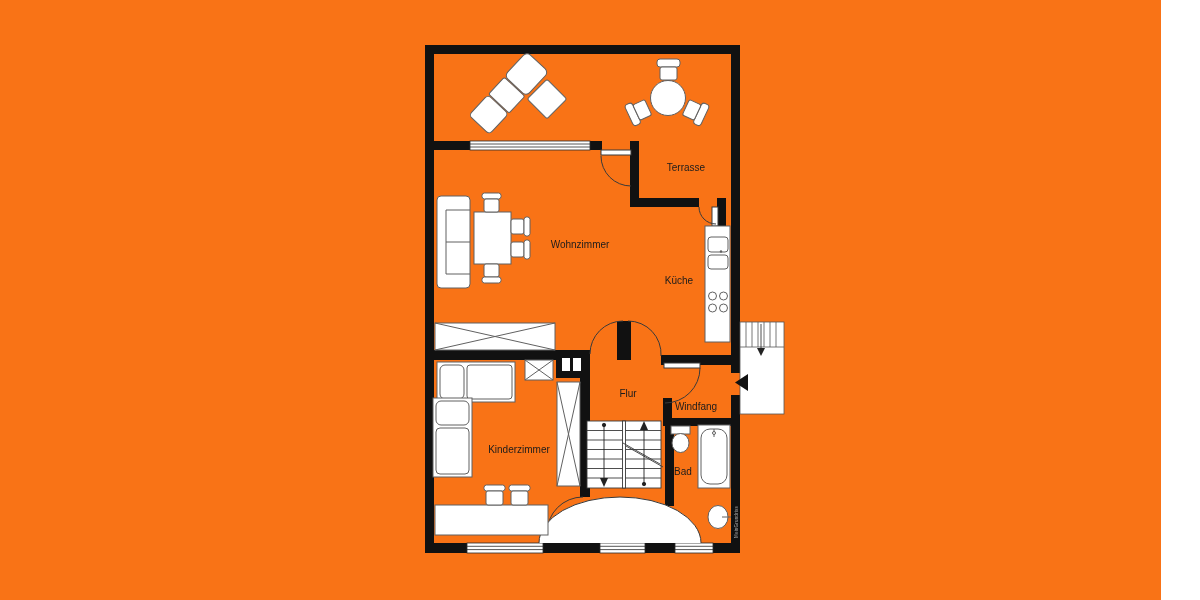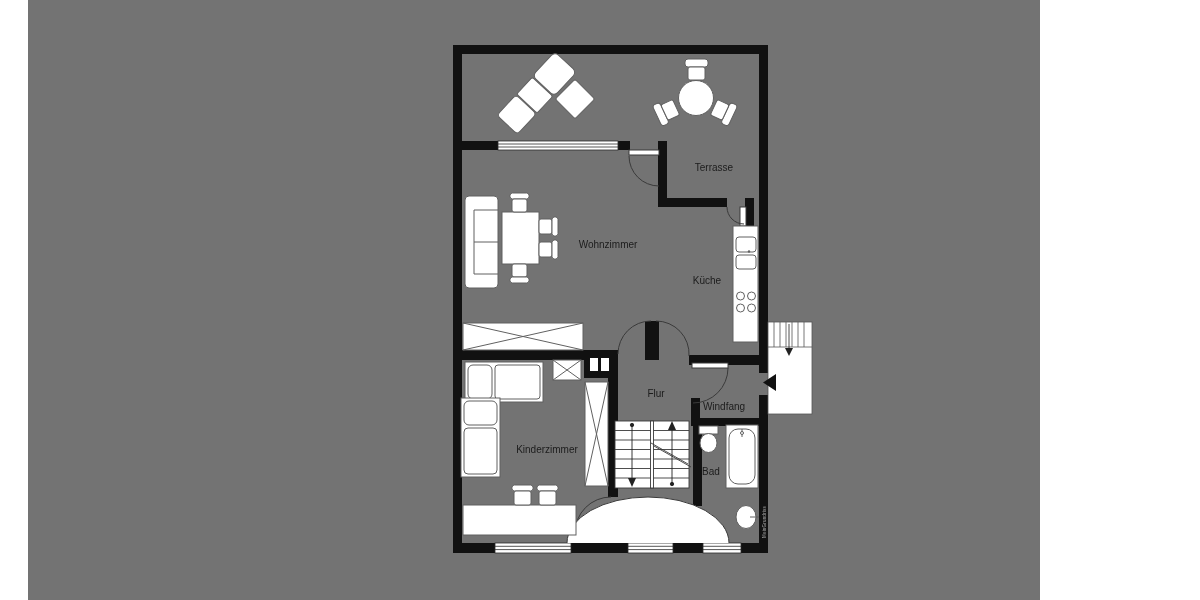--- a/index.html
+++ b/index.html
@@ -1,17 +1,17 @@
 <!DOCTYPE html>
 <html><head>
 <meta charset="utf-8">
 <style>
   html,body{margin:0;padding:0;background:#fff;}
-  .canvas{position:relative;width:1012px;height:600px;background:#737373;overflow:hidden;
-          font-family:"Liberation Sans",sans-serif;margin-left:28px;}
+  .canvas{position:relative;width:1161px;height:600px;background:#f97316;overflow:hidden;
+          font-family:"Liberation Sans",sans-serif;}
   svg{position:absolute;left:0;top:0;}
   text.room-label{font-family:"Liberation Sans",sans-serif;font-size:10px;text-anchor:middle;}
   text.watermark{font-family:"Liberation Sans",sans-serif;font-size:4.5px;letter-spacing:.2px;}
 </style>
 </head>
 <body>
 
 <div class="canvas">
 <svg width="1200" height="600" viewBox="0 0 1200 600">
 

